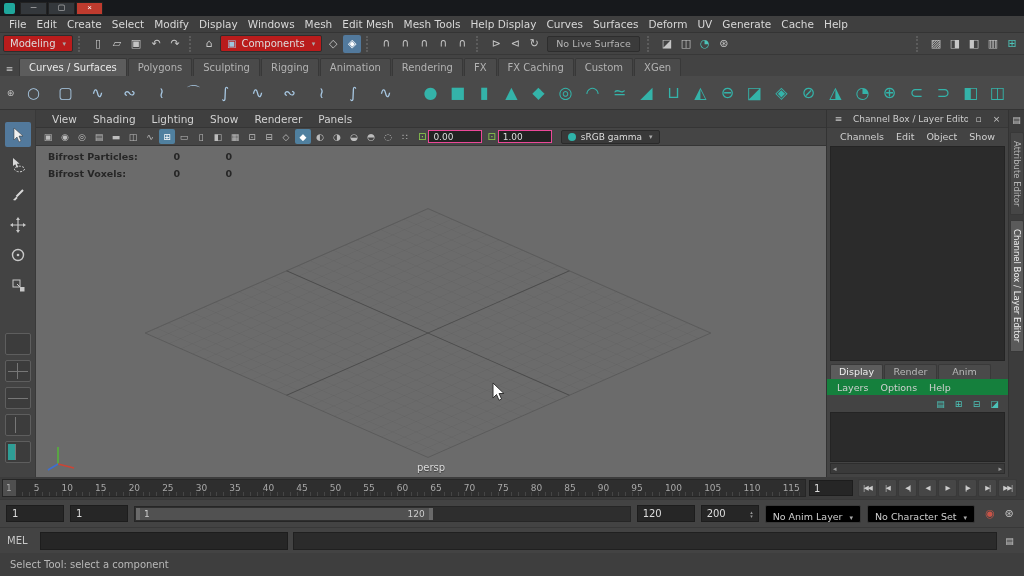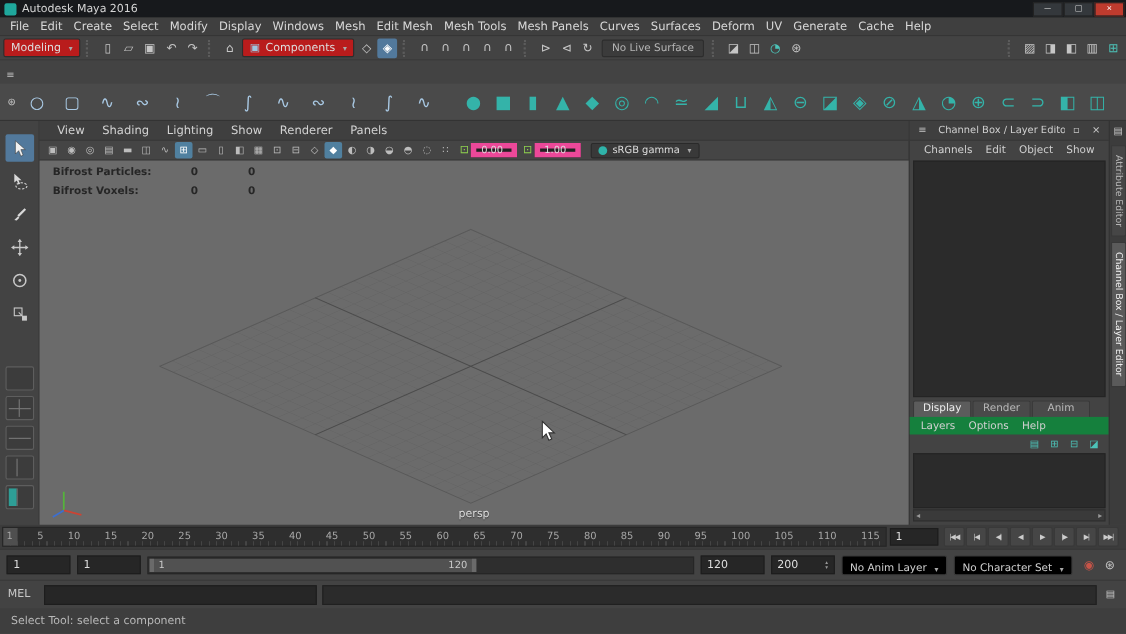--- a/index.html
+++ b/index.html
@@ -61,21 +61,21 @@
   .p2v { background: linear-gradient(#777,#777) 7px 0/1px 100% no-repeat; }
   .layout-btn.teal::after { content:""; position:absolute; left:2px; top:2px; bottom:2px; width:7px; background:#2e9e96; }
 
   .viewport { flex:1; display:flex; flex-direction:column; min-width:0; }
   .panel-menu { height:18px; display:flex; align-items:center; padding:0 8px; background:#3f3f3f; border-bottom:1px solid #353535; }
   .pm-item { padding:0 8px; font-size:10.5px; color:#d2d2d2; }
   .panel-toolbar { height:18px; display:flex; align-items:center; background:#454545; padding:0 4px; gap:1px; border-bottom:1px solid #353535; }
   .pticon { width:16px; height:15px; font-size:9px; display:flex; align-items:center; justify-content:center; color:#bdbdbd; border-radius:2px; flex:none; }
   .pticon.on { background:#50809f; color:#fff; }
   .bracket { color:#8fd14f; font-size:10px; margin-left:4px; }
-  .ptfield { width:42px; height:13px; background:#222; border:5px solid #ec4899; color:#ddd; font-size:9px; display:flex; align-items:center; padding:0 4px; margin-left:1px; }
+  .ptfield { width:54px; height:13px; background:#222; border:1px solid #ec4899; color:#ddd; font-size:9px; display:flex; align-items:center; padding:0 4px; margin-left:1px; }
   .cm-drop { height:14px; background:#393939; border:1px solid #2a2a2a; display:flex; align-items:center; padding:0 6px; font-size:9px; color:#ddd; margin-left:8px; border-radius:2px; }
   .cm-dot { width:8px; height:8px; border-radius:50%; background:#2fb3a9; margin-right:5px; }
 
   .canvas { flex:1; position:relative; background:#6b6b6b; overflow:hidden; }
   .hud { position:absolute; top:5px; left:12px; }
   .hud-row { display:flex; font-size:9.5px; font-weight:bold; color:#262626; margin-bottom:6px; }
   .hud-row .lbl { width:118px; }
   .hud-row .v1 { width:14px; text-align:right; }
   .hud-row .v2 { width:52px; text-align:right; }
   .grid { position:absolute; left:0; top:0; }
@@ -132,42 +132,41 @@
   .cl-label { font-size:10px; color:#c8c8c8; width:28px; }
   .cl-input { width:248px; height:18px; background:#262626; border:1px solid #1d1d1d; }
   .cl-result { flex:1; height:18px; background:#2b2b2b; border:1px solid #202020; }
   .helpline { height:23px; background:#3e3e3e; display:flex; align-items:center; padding:0 10px; font-size:10px; color:#b8b8b8; }
 </style>
 </head>
 <body>
 
 <div class="titlebar">
   <span class="app-icon"></span>
-  <span class="title">Autodesk Maya 2016</span>
   <div class="winbtns">
 
   <button class="winbtn">─</button>
       <button class="winbtn">▢</button>
       <button class="winbtn close">×</button>
     </div>
 </div>
 
 <div class="menubar">
 
 <span class="menu-item">File</span>
     <span class="menu-item">Edit</span>
     <span class="menu-item">Create</span>
     <span class="menu-item">Select</span>
     <span class="menu-item">Modify</span>
     <span class="menu-item">Display</span>
     <span class="menu-item">Windows</span>
     <span class="menu-item">Mesh</span>
     <span class="menu-item">Edit Mesh</span>
     <span class="menu-item">Mesh Tools</span>
-    <span class="menu-item">Mesh Panels</span>
+    <span class="menu-item">Help Display</span>
     <span class="menu-item">Curves</span>
     <span class="menu-item">Surfaces</span>
     <span class="menu-item">Deform</span>
     <span class="menu-item">UV</span>
     <span class="menu-item">Generate</span>
     <span class="menu-item">Cache</span>
     <span class="menu-item">Help</span>
   </div>
 
 <div class="statusline">
@@ -232,20 +231,33 @@
   <span class="sicon">▨</span>
       <span class="sicon">◨</span>
       <span class="sicon">◧</span>
       <span class="sicon">▥</span>
       <span class="sicon c-teal">⊞</span>
     </div>
 </div>
 
 <div class="shelf-tabs">
   <span class="sicon small">≡</span>
+  <div class="tabs">
+
+  <span class="stab active">Curves / Surfaces</span>
+      <span class="stab">Polygons</span>
+      <span class="stab">Sculpting</span>
+      <span class="stab">Rigging</span>
+      <span class="stab">Animation</span>
+      <span class="stab">Rendering</span>
+      <span class="stab">FX</span>
+      <span class="stab">FX Caching</span>
+      <span class="stab">Custom</span>
+      <span class="stab">XGen</span>
+    </div>
 </div>
 
 <div class="shelf-row">
   <span class="sicon small">⊛</span>
   <div class="igroup shelf-curves">
 
   <span class="shicon">○</span>
       <span class="shicon">▢</span>
       <span class="shicon">∿</span>
       <span class="shicon">∾</span>

